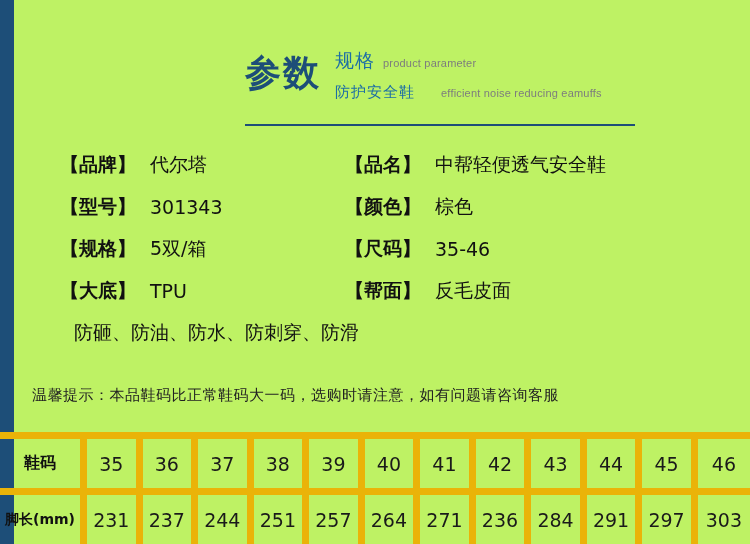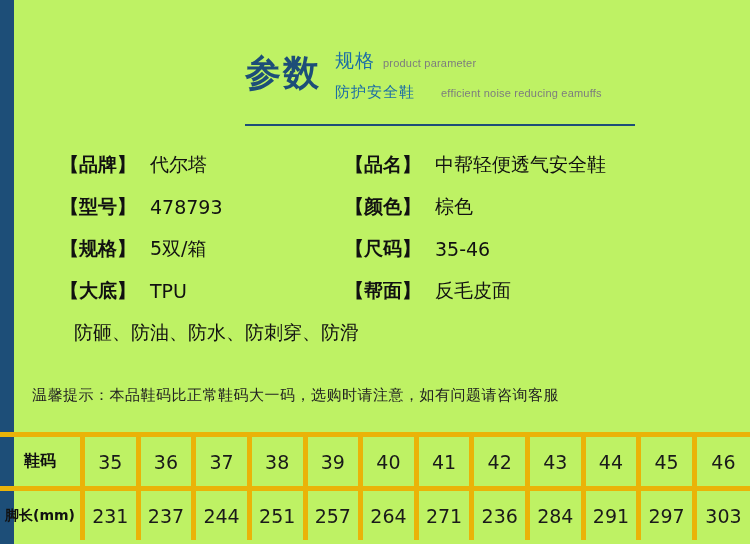--- a/index.html
+++ b/index.html
@@ -149,21 +149,21 @@
   
   .size-table {
     position: absolute;
     left: 0;
     top: 432px;
     width: 750px;
     border-collapse: collapse;
     table-layout: fixed;
   }
   .size-table td {
-    border: 5px solid #eab308;
+    border: 7px solid #eab308;
     height: 47px;
     text-align: center;
     vertical-align: middle;
     font-family: "DejaVu Sans", sans-serif;
     font-size: 19px;
     color: #1a1a1a;
   }
   .size-table td.head {
     width: 78px;
     font-size: 16px;
@@ -216,21 +216,21 @@
       </div>
       <div class="spec-cell col2">
         <span class="spec-key">【品名】</span>
         <span class="spec-val">中帮轻便透气安全鞋</span>
       </div>
     </div>
 
     <div class="spec-row">
       <div class="spec-cell col1">
         <span class="spec-key">【型号】</span>
-        <span class="spec-val">478793</span>
+        <span class="spec-val">301343</span>
       </div>
       <div class="spec-cell col2">
         <span class="spec-key">【颜色】</span>
         <span class="spec-val">棕色</span>
       </div>
     </div>
 
     <div class="spec-row">
       <div class="spec-cell col1">
         <span class="spec-key">【规格】</span>

